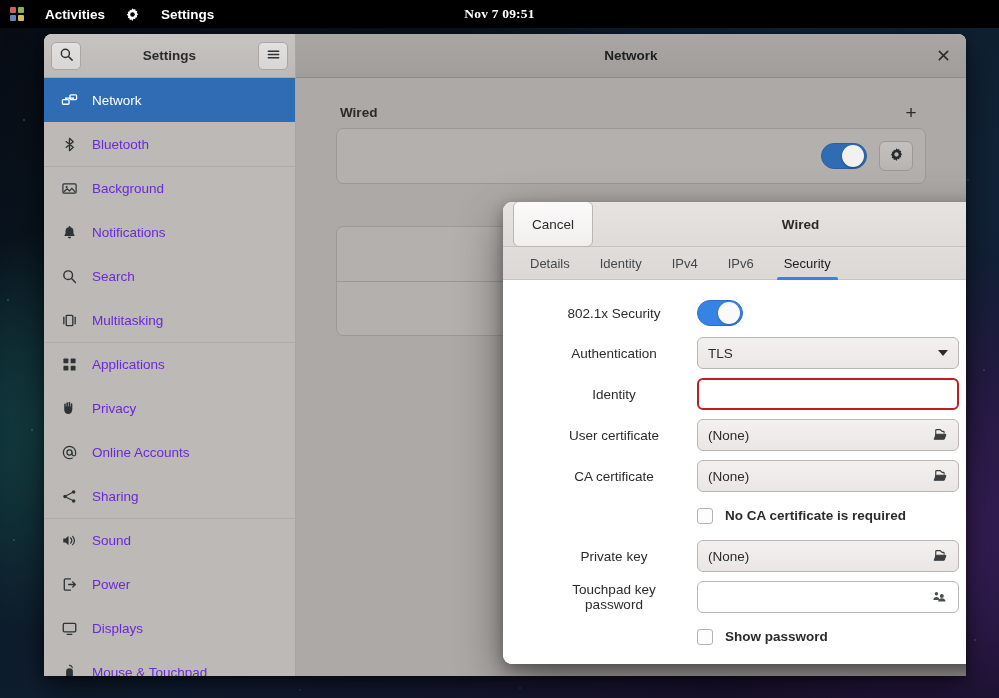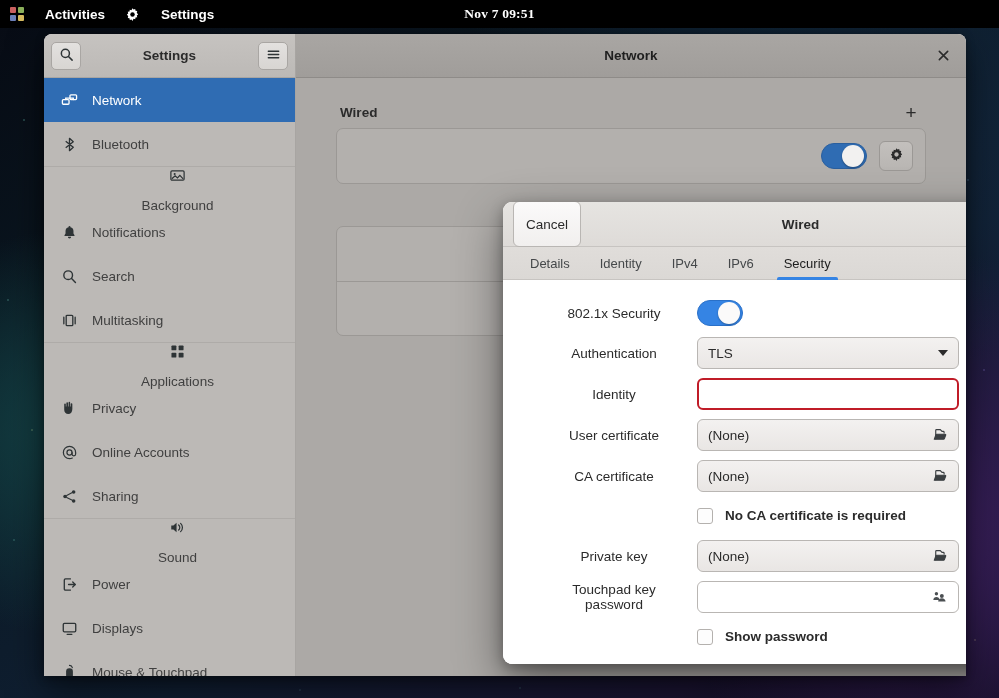--- a/index.html
+++ b/index.html
@@ -121,24 +121,24 @@
   .sidebar {
     width: 252px; flex: none;
     background: #bcb9b6;
     border-right: 1px solid #a8a5a2;
     overflow: hidden;
     padding-top: 0;
   }
   .side-item {
     height: 44px; display: flex; align-items: center;
     gap: 14px; padding: 0 0 0 16px;
-    color: #404040; font-size: 13.5px;
+    color: #6d28d9; font-size: 13.5px;
   }
   .side-item.selected { background: #2f6cb3; color: #fff; }
-  .side-item.sep-top { box-shadow: inset 0 1px 0 #aeaba8; flex-direction: column; }
+  .side-item.sep-top { box-shadow: inset 0 1px 0 #aeaba8; }
   .side-icon {
     width: 18px; height: 18px; flex: none;
     display: flex; align-items: center; justify-content: center;
   }
   .side-icon svg { display: block; }
 
   
   .content {
     flex: 1; background: #aca9a6; position: relative; overflow: hidden;
     padding: 18px 40px 0 40px;
@@ -201,21 +201,21 @@
     border-bottom: 1px solid #c7c4c1;
     display: flex; align-items: center; padding: 0 10px;
     position: relative;
   }
   .dlg-title {
     position: absolute; left: 0; right: 0; text-align: center;
     font-weight: bold; font-size: 13.5px; color: #2b2b2b; pointer-events: none;
   }
   .dlg-title span { pointer-events: auto; }
   .dlg-btn {
-    height: 46px; padding: 0 12px; border-radius: 6px;
+    height: 46px; padding: 0 18px; border-radius: 6px;
     background: linear-gradient(to bottom,#fbfafa,#f1efee);
     border: 1px solid #b9b6b3;
     font-size: 13.5px; color: #2b2b2b;
     display: flex; align-items: center; z-index: 2;
   }
 
   .tabbar {
     height: 33px; flex: none;
     background: linear-gradient(to bottom,#e0ddda,#dbd8d5);
     border-bottom: 1px solid #c7c4c1;

